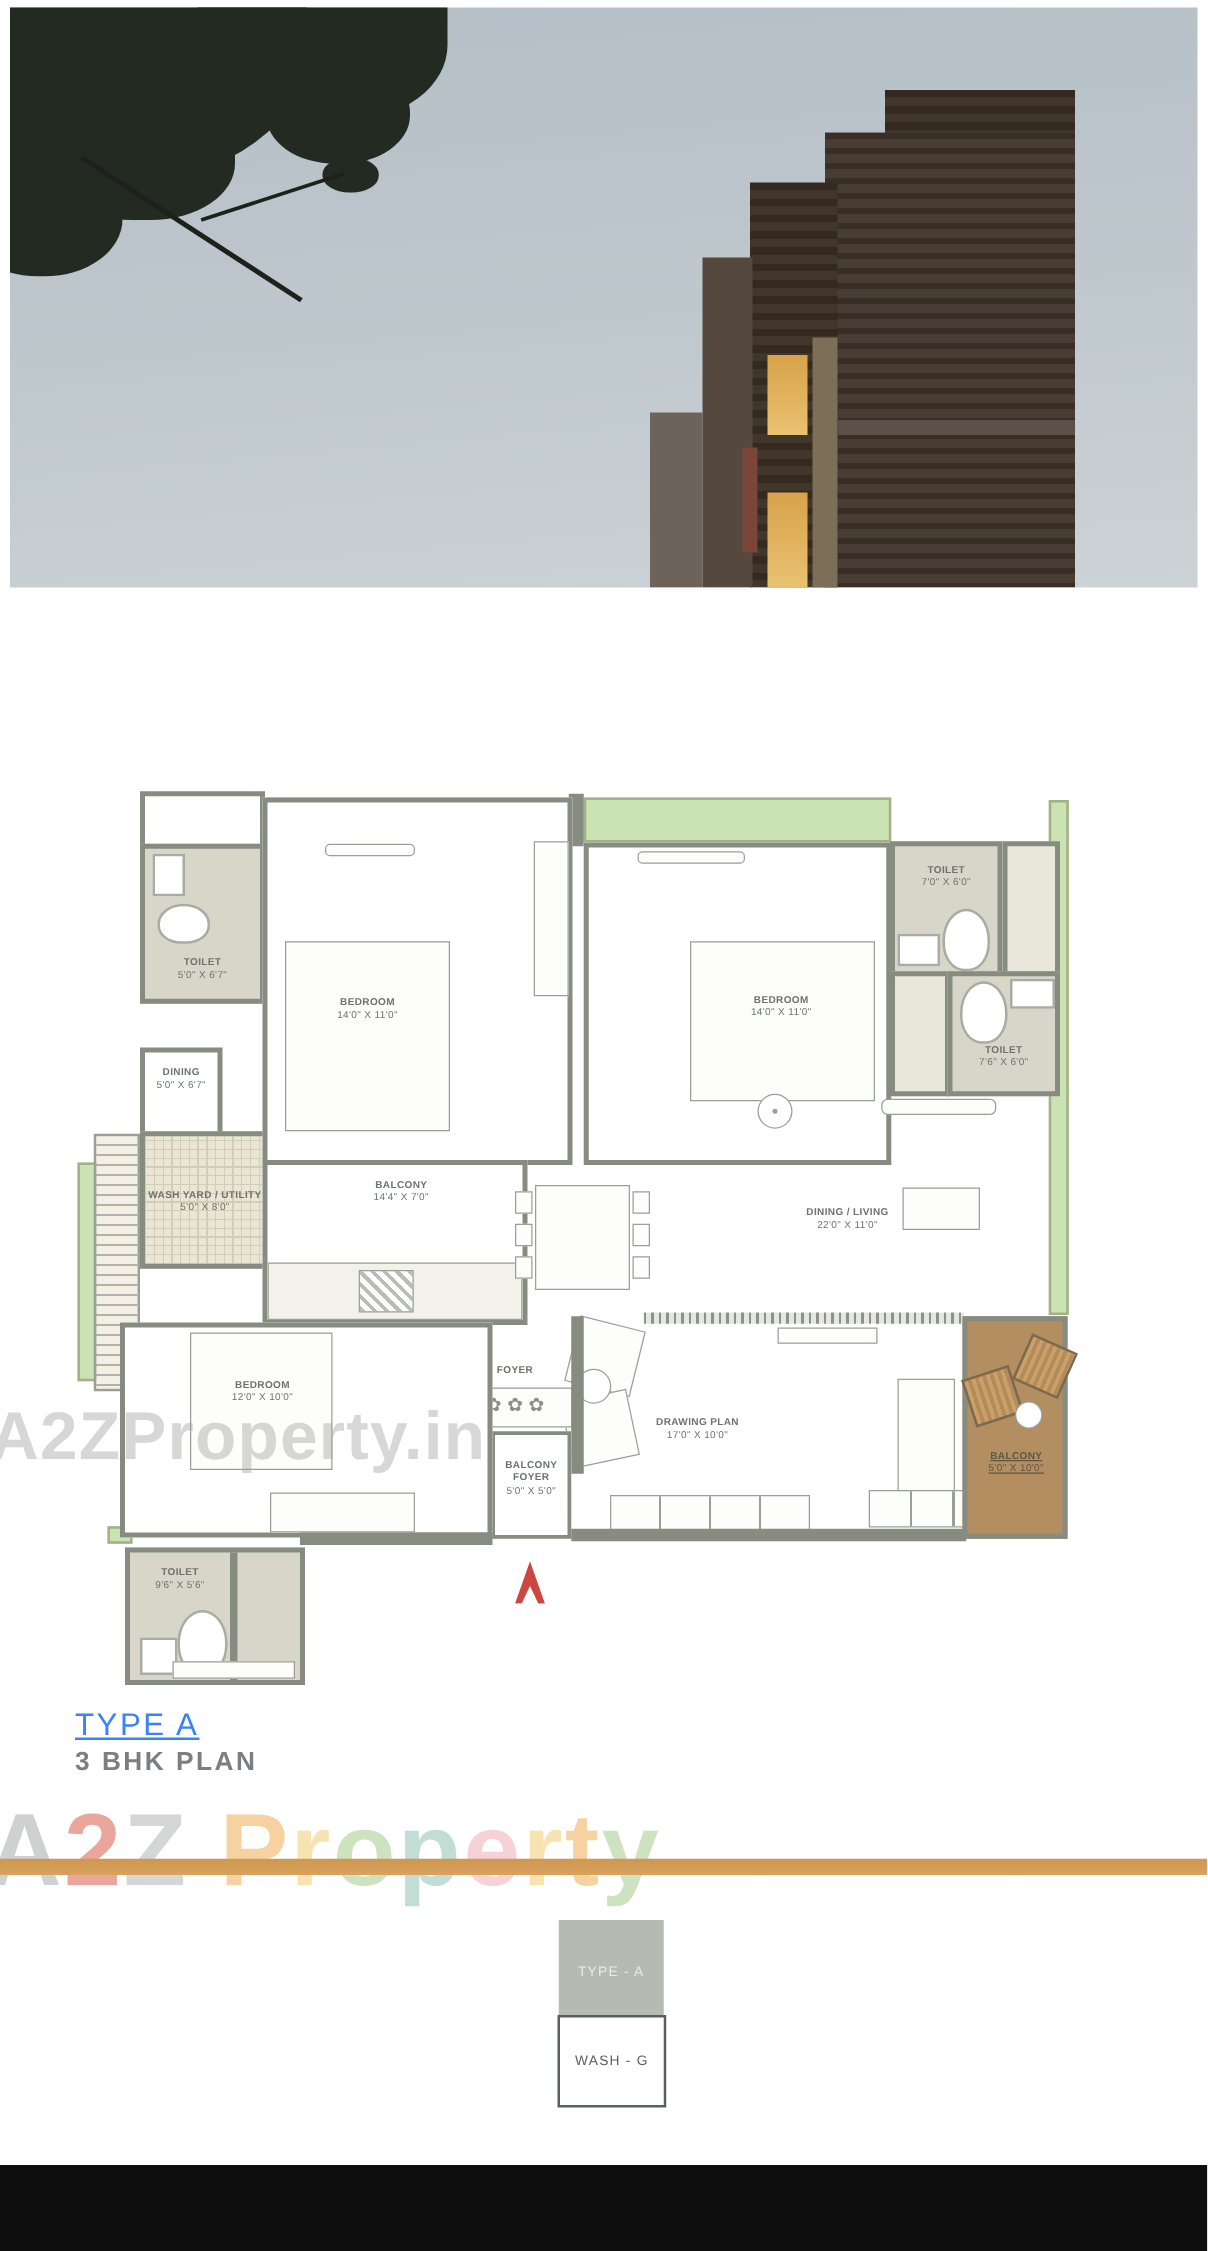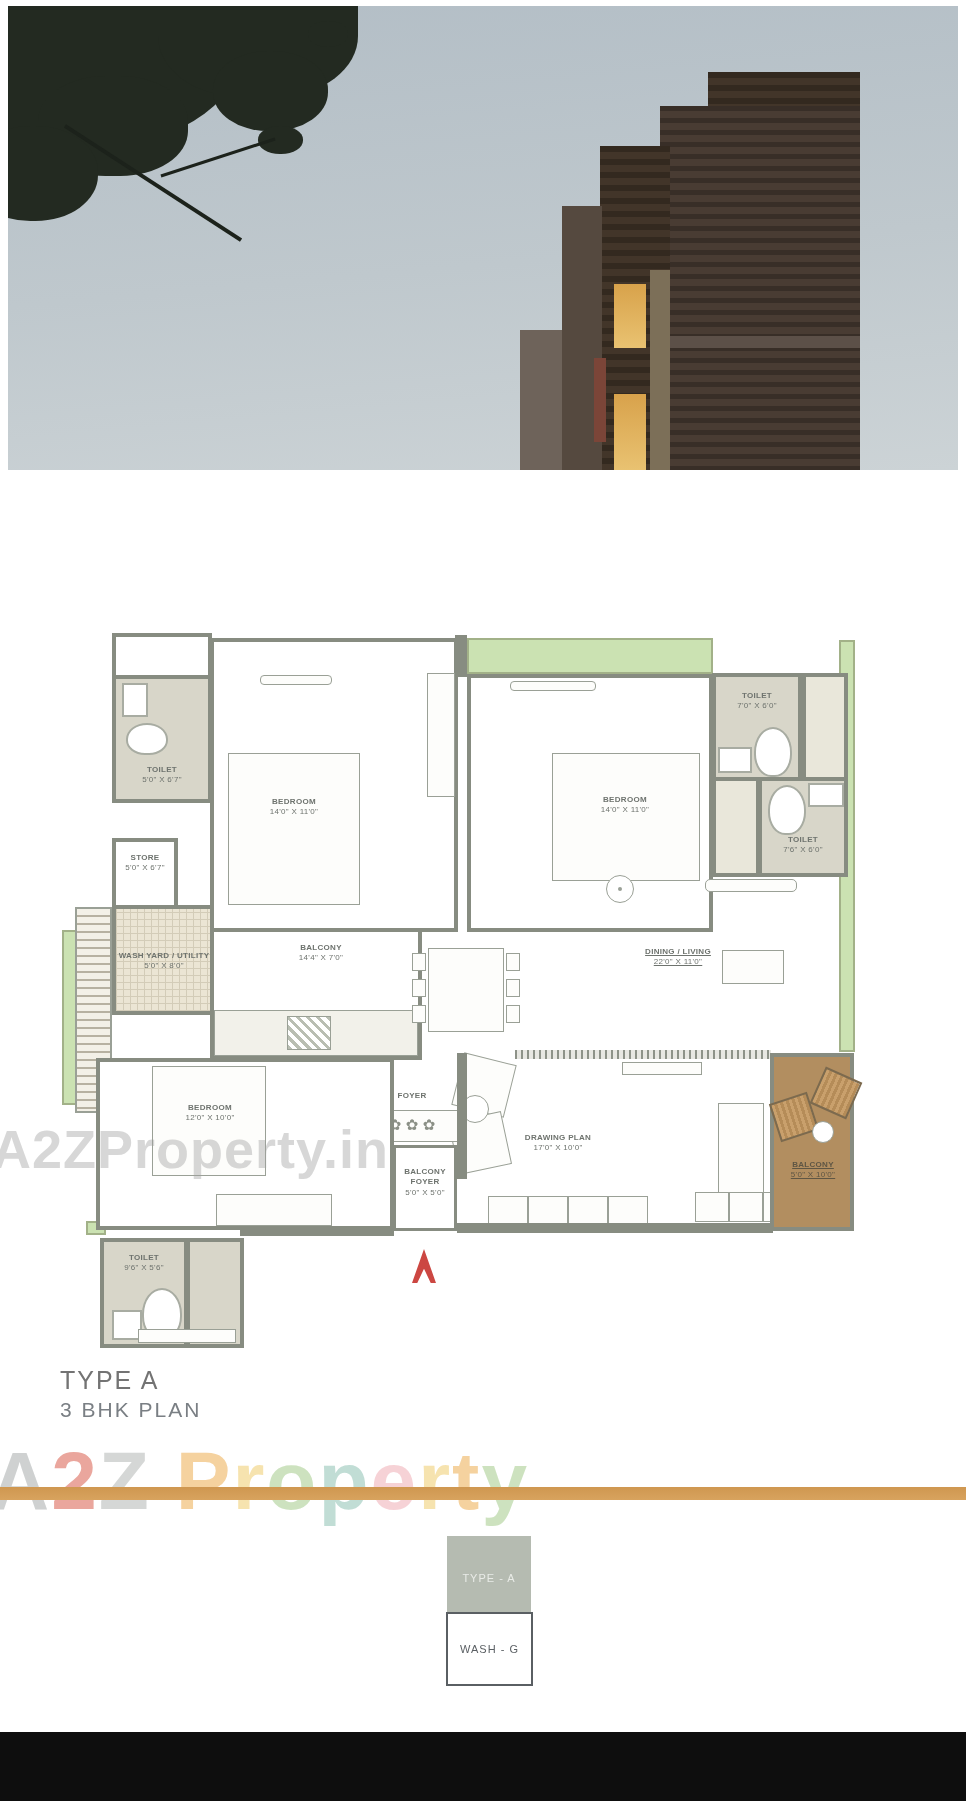--- a/index.html
+++ b/index.html
@@ -33,22 +33,22 @@
   .stripes{background:repeating-linear-gradient(to bottom,#f3f0e7 0 6px,#b7b1a1 6px 8px);}
   .tvhatch{background:repeating-linear-gradient(90deg,#8d9288 0 2px,#e7e7e2 2px 6px);}
   .wc{position:absolute;border:2px solid #a8aca2;background:#fff;border-radius:50% 50% 45% 45%;}
   .basin{position:absolute;border:2px solid #a8aca2;background:#fff;box-sizing:border-box;}
   .wicker{position:absolute;border:2px solid #7c6a4e;box-sizing:border-box;
           background:repeating-linear-gradient(90deg,#c9a06c 0 3px,#b58c58 3px 6px);}
   .flower{color:#8b9086;font-size:15px;line-height:1;}
   .arrowA{position:absolute;width:0;height:0;}
 
   
-  .title1{position:absolute;left:60px;top:1366px;font-size:25px;color:#737373;letter-spacing:2px;}
-  .title2{position:absolute;left:60px;top:1398px;font-size:21px;color:#7a7f84;letter-spacing:2px;}
+  .title1{position:absolute;left:60px;top:1366px;font-size:25px;color:#3b82f6;letter-spacing:2px;text-decoration:underline;}
+  .title2{position:absolute;left:60px;top:1398px;font-size:21px;color:#7a7f84;letter-spacing:2px;font-weight:bold;}
   .wm-plan{position:absolute;left:-8px;top:1118px;font-size:54px;font-weight:bold;
            letter-spacing:1px;white-space:nowrap;}
   .wm-foot{position:absolute;left:-10px;top:1434px;font-size:82px;font-weight:bold;
            letter-spacing:2px;white-space:nowrap;opacity:.55;}
   .rule{position:absolute;left:0;top:1487px;width:966px;height:13px;
         background:linear-gradient(to bottom,#cf9750,#d8a35e);}
   .btnA{position:absolute;left:447px;top:1536px;width:84px;height:84px;background:#b5bbb1;
         color:#e9ebe7;font-size:11px;letter-spacing:1px;display:flex;align-items:center;
         justify-content:center;}
   .btnG{position:absolute;left:446px;top:1612px;width:87px;height:74px;background:#ffffff;
@@ -101,21 +101,21 @@
     <div class="room beige" style="left:52px;top:120px;width:100px;height:128px;"></div>
     <div class="basin" style="left:62px;top:128px;width:26px;height:34px;"></div>
     <div class="wc" style="left:66px;top:168px;width:38px;height:28px;"></div>
     <div class="rlabel" style="left:56px;top:210px;width:92px;">
       <span>TOILET</span>
       <span class="dim">5'0" X 6'7"</span>
     </div>
 
     <div class="room" style="left:52px;top:283px;width:66px;height:94px;"></div>
     <div class="rlabel" style="left:54px;top:298px;width:62px;">
-      <span>STORE</span>
+      <span>DINING</span>
       <span class="dim">5'0" X 6'7"</span>
     </div>
 
     <div class="room hatch" style="left:52px;top:350px;width:104px;height:110px;"></div>
     <div class="stripes" style="position:absolute;left:15px;top:352px;width:37px;height:206px;border:2px solid #9aa096;box-sizing:border-box;"></div>
     <div class="rlabel" style="left:56px;top:396px;width:96px;">
       <span>WASH YARD / UTILITY</span>
       <span class="dim">5'0" X 8'0"</span>
     </div>
 
@@ -166,21 +166,21 @@
     <div class="furn" style="left:368px;top:393px;width:76px;height:84px;"></div>
     <div class="furn" style="left:352px;top:398px;width:14px;height:18px;"></div>
     <div class="furn" style="left:352px;top:424px;width:14px;height:18px;"></div>
     <div class="furn" style="left:352px;top:450px;width:14px;height:18px;"></div>
     <div class="furn" style="left:446px;top:398px;width:14px;height:18px;"></div>
     <div class="furn" style="left:446px;top:424px;width:14px;height:18px;"></div>
     <div class="furn" style="left:446px;top:450px;width:14px;height:18px;"></div>
     <div class="fan" style="left:546px;top:320px;width:26px;height:26px;"></div>
     <div class="furn" style="left:645px;top:324px;width:92px;height:13px;border-radius:5px;"></div>
     <div class="furn" style="left:662px;top:395px;width:62px;height:34px;"></div>
-    <div class="rlabel" style="left:570px;top:392px;width:96px;text-decoration:underline;">
+    <div class="rlabel" style="left:570px;top:410px;width:96px;">
       <span>DINING / LIVING</span>
       <span class="dim">22'0" X 11'0"</span>
     </div>
 
     <div class="tvhatch" style="position:absolute;left:455px;top:495px;width:256px;height:9px;"></div>
     <div class="furn" style="left:562px;top:507px;width:80px;height:13px;"></div>
     <div class="furn" style="left:397px;top:503px;width:54px;height:54px;transform:rotate(14deg);"></div>
     <div class="furn" style="left:393px;top:561px;width:54px;height:54px;transform:rotate(-12deg);"></div>
     <div class="ctable" style="left:401px;top:540px;width:26px;height:26px;"></div>
     <div class="rlabel" style="left:448px;top:578px;width:100px;">

